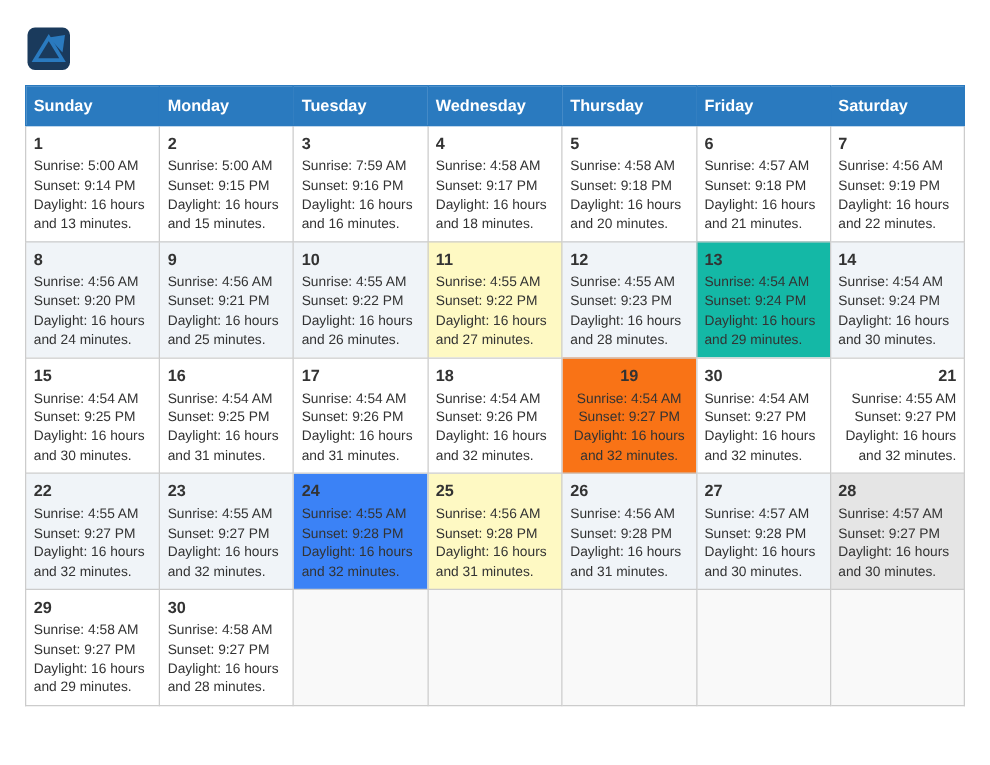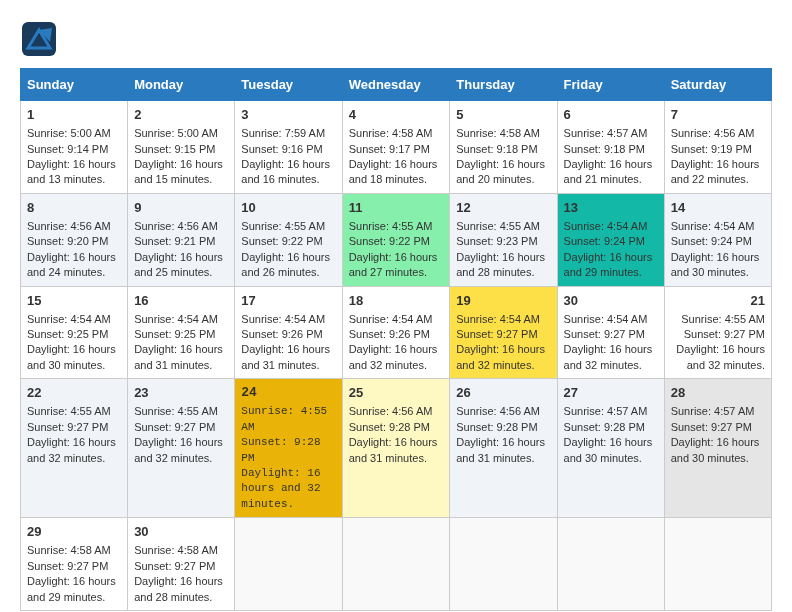--- a/index.html
+++ b/index.html
@@ -172,21 +172,21 @@
           <div>Sunrise: 4:56 AM</div>
           <div>Sunset: 9:21 PM</div>
           <div>Daylight: 16 hours and 25 minutes.</div>
         </td>
         <td style="background: rgb(240, 244, 248);">
           <span class="day-num">10</span>
           <div>Sunrise: 4:55 AM</div>
           <div>Sunset: 9:22 PM</div>
           <div>Daylight: 16 hours and 26 minutes.</div>
         </td>
-        <td style="background: #86efac;">
+        <td style="background: #fef9c3;">
           <span class="day-num">11</span>
           <div>Sunrise: 4:55 AM</div>
           <div>Sunset: 9:22 PM</div>
           <div>Daylight: 16 hours and 27 minutes.</div>
         </td>
         <td style="background: rgb(240, 244, 248);">
           <span class="day-num">12</span>
           <div>Sunrise: 4:55 AM</div>
           <div>Sunset: 9:23 PM</div>
           <div>Daylight: 16 hours and 28 minutes.</div>
@@ -222,21 +222,21 @@
           <div>Sunrise: 4:54 AM</div>
           <div>Sunset: 9:26 PM</div>
           <div>Daylight: 16 hours and 31 minutes.</div>
         </td>
         <td style="background: rgb(255, 255, 255);">
           <span class="day-num">18</span>
           <div>Sunrise: 4:54 AM</div>
           <div>Sunset: 9:26 PM</div>
           <div>Daylight: 16 hours and 32 minutes.</div>
         </td>
-        <td style="background: #fde047;">
+        <td style="background: #f97316; text-align: center;">
           <span class="day-num">19</span>
           <div>Sunrise: 4:54 AM</div>
           <div>Sunset: 9:27 PM</div>
           <div>Daylight: 16 hours and 32 minutes.</div>
         </td>
         <td style="background: rgb(255, 255, 255);">
           <span class="day-num">30</span>
           <div>Sunrise: 4:54 AM</div>
           <div>Sunset: 9:27 PM</div>
           <div>Daylight: 16 hours and 32 minutes.</div>
@@ -254,21 +254,21 @@
           <div>Sunrise: 4:55 AM</div>
           <div>Sunset: 9:27 PM</div>
           <div>Daylight: 16 hours and 32 minutes.</div>
         </td>
         <td style="background: rgb(240, 244, 248);">
           <span class="day-num">23</span>
           <div>Sunrise: 4:55 AM</div>
           <div>Sunset: 9:27 PM</div>
           <div>Daylight: 16 hours and 32 minutes.</div>
         </td>
-        <td style="background: #eab308; font-family: Liberation Mono, monospace;">
+        <td style="background: #3b82f6;">
           <span class="day-num">24</span>
           <div>Sunrise: 4:55 AM</div>
           <div>Sunset: 9:28 PM</div>
           <div>Daylight: 16 hours and 32 minutes.</div>
         </td>
         <td style="background: #fef9c3;">
           <span class="day-num">25</span>
           <div>Sunrise: 4:56 AM</div>
           <div>Sunset: 9:28 PM</div>
           <div>Daylight: 16 hours and 31 minutes.</div>

